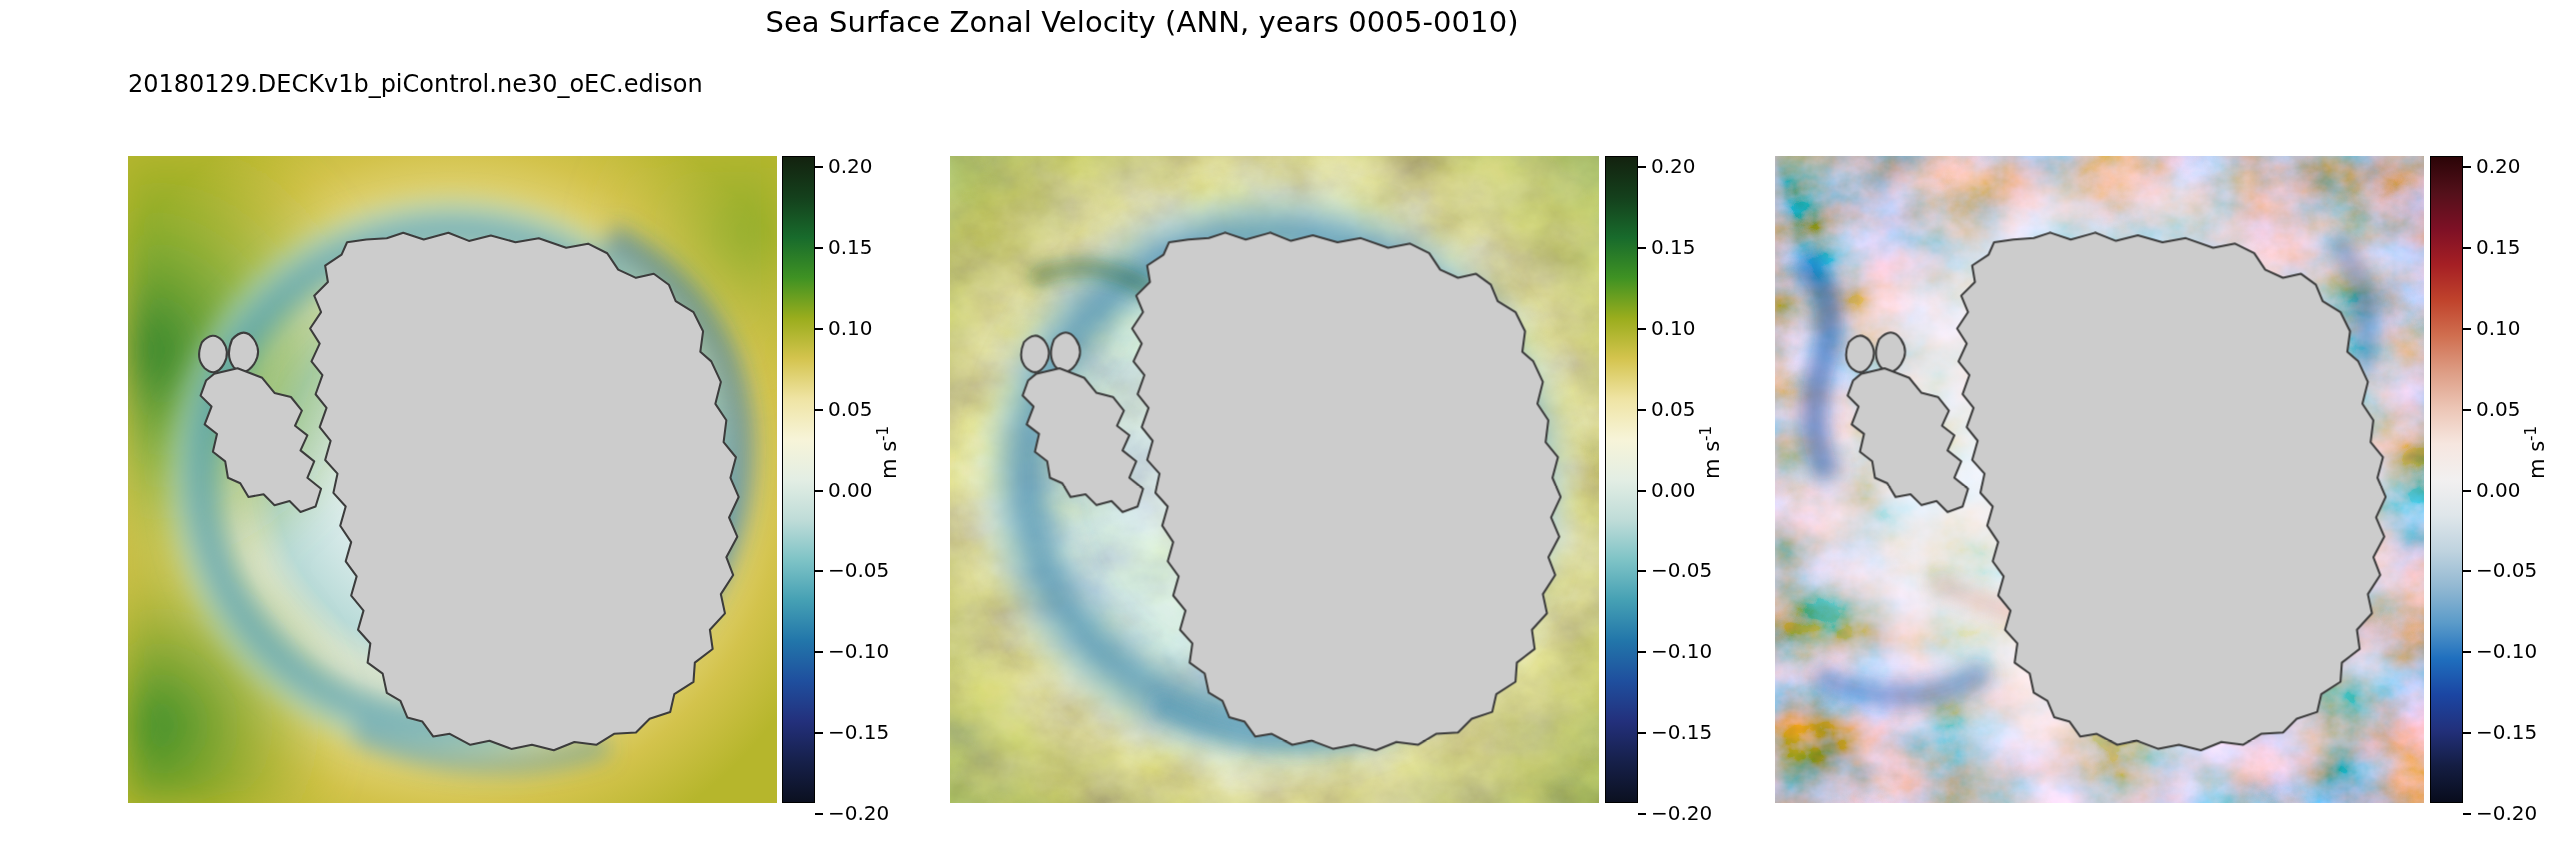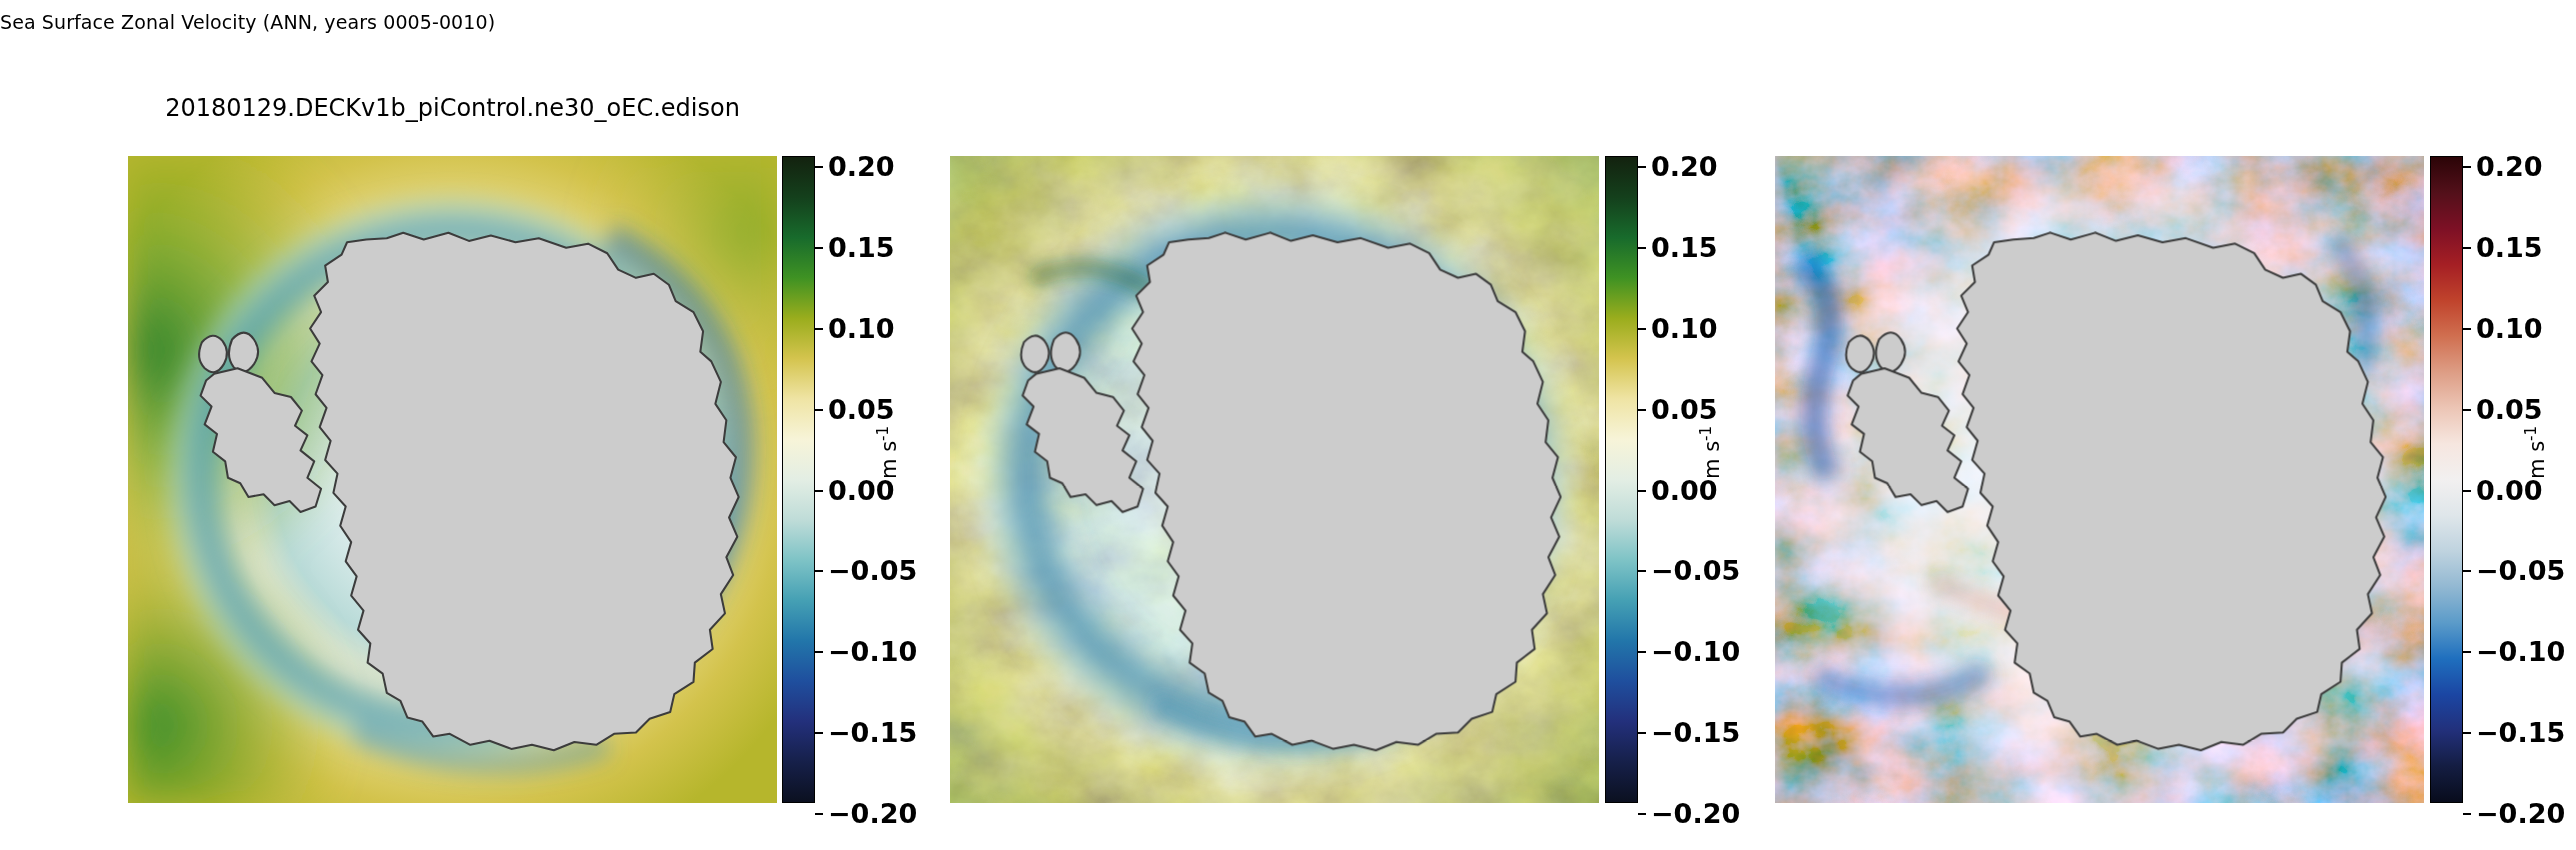--- a/index.html
+++ b/index.html
@@ -15,42 +15,42 @@
     overflow: hidden;
     position: relative;
   }
 
   
   #figure-title {
     position: absolute;
     top: 5.5px;
     left: 0;
     width: 2284px;
-    font-size: 19px;
+    text-align: center;
+    font-size: 29px;
     line-height: 33px;
     letter-spacing: 0.1px;
     color: #000000;
   }
 
   
   .panel {
     position: absolute;
     top: 0;
     height: 850px;
   }
   .panel-title {
     position: absolute;
     top: 71px;
     width: 100%;
-    text-align: center;
+    text-align: left;
     font-size: 24px;
     line-height: 27px;
     color: #000000;
     white-space: nowrap;
-    margin-top: 24px;
   }
 
   .map-frame {
     position: absolute;
     top: 156px;
     left: 0;
     width: 649px;
     height: 647px;
     overflow: hidden;
     background: #ffffff;
@@ -95,25 +95,24 @@
   .cbar-tick .dash {
     display: inline-block;
     width: 7.5px;
     height: 0;
     border-top: 2.1px solid #000000;
     vertical-align: middle;
     margin-right: 5.5px;
   }
   .cbar-tick .tlabel {
     display: inline-block;
-    font-size: 27px;
+    font-size: 20px;
     line-height: 21px;
     vertical-align: middle;
     color: #000000;
-    font-weight: bold;
   }
   .cbar-unit {
     position: absolute;
     left: 104px;
     top: 323px;
     font-size: 21px;
     line-height: 21px;
     color: #000000;
     white-space: nowrap;
     transform: translate(0, -50%) rotate(-90deg);

